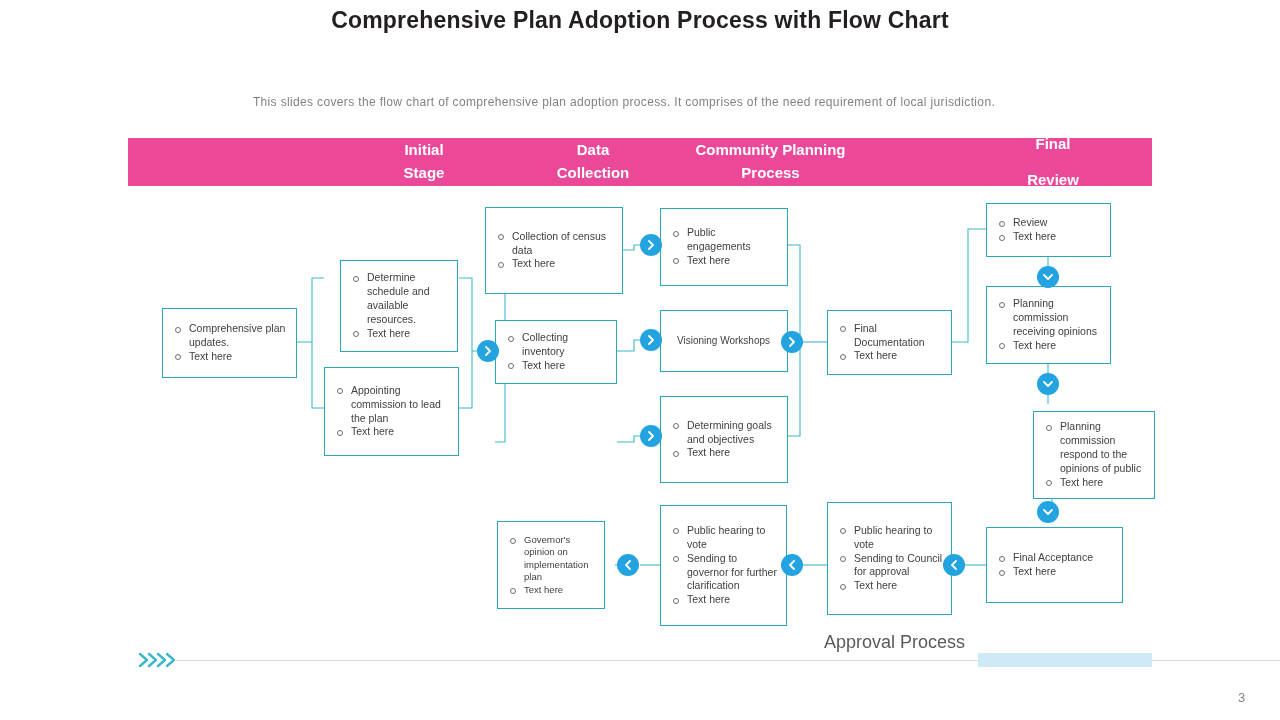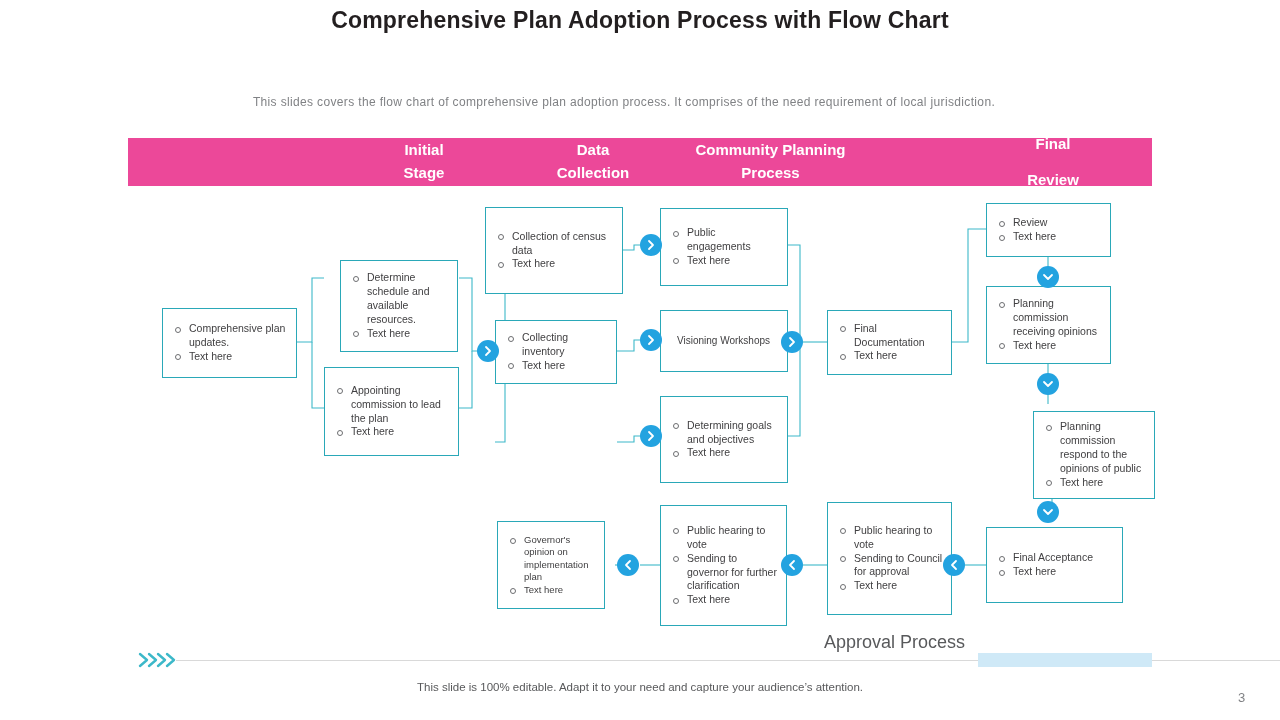--- a/index.html
+++ b/index.html
@@ -329,16 +329,15 @@
       <g fill="none" stroke="#3cb8c9" stroke-width="2.4" stroke-linecap="round" stroke-linejoin="round">
         <path d="M2 3 L9 9 L2 15"></path>
         <path d="M11 3 L18 9 L11 15"></path>
         <path d="M20 3 L27 9 L20 15"></path>
         <path d="M29 3 L36 9 L29 15"></path>
       </g>
     </svg>
   </div>
   <div class="foot-line"></div>
   <div class="foot-block"></div>
-  <div class="foot-note">This slide is 100% editable. Adapt it to your need and capture your audience’s attention.</div>
   <div class="pagenum">3</div>
 
 </div>
 
 </body></html>

